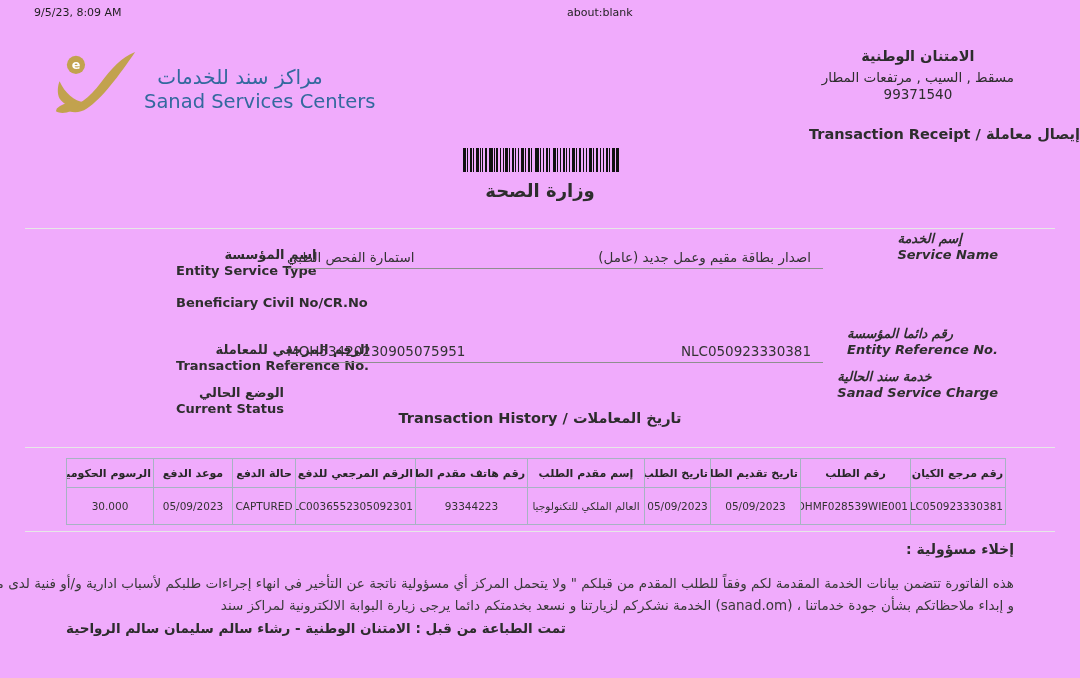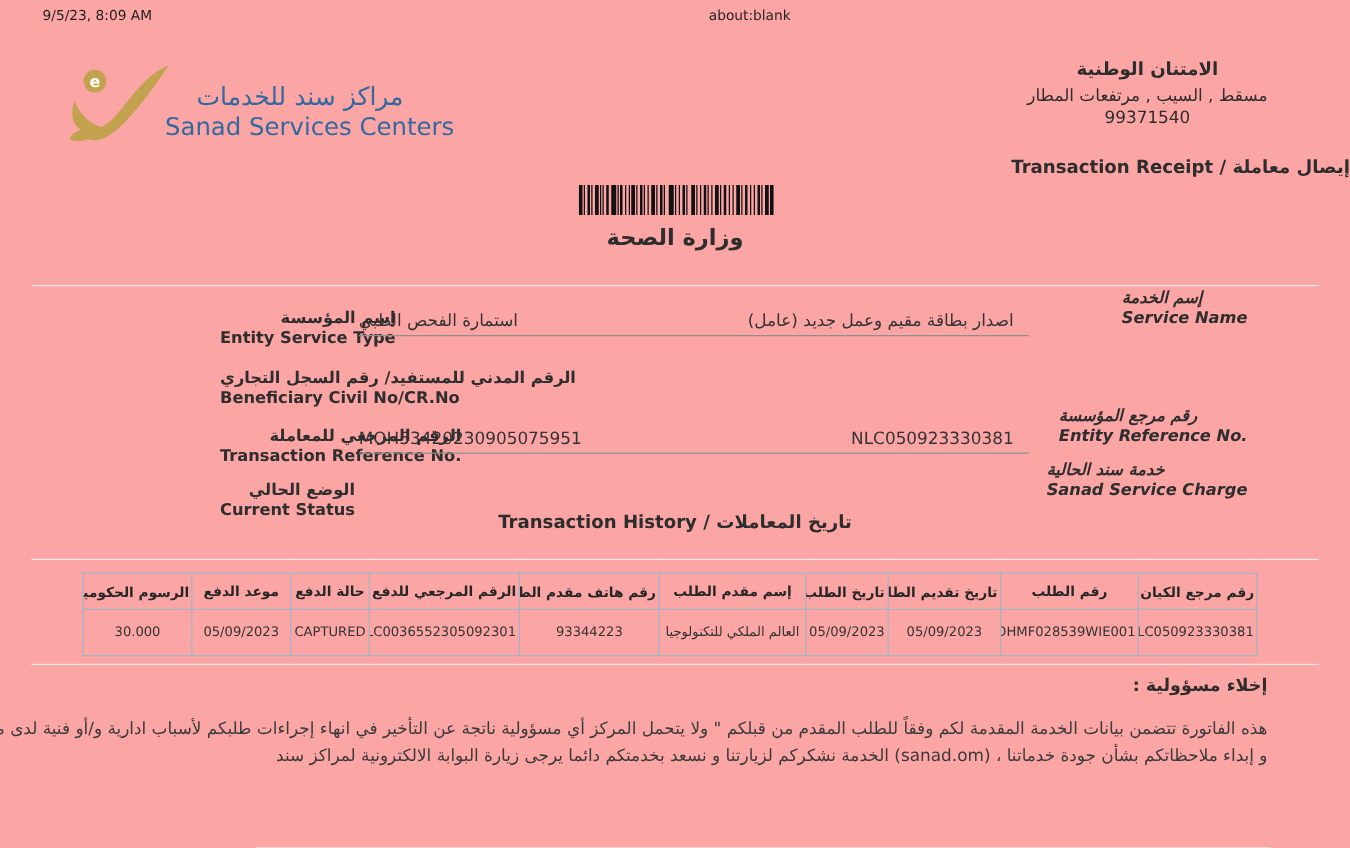--- a/index.html
+++ b/index.html
@@ -1,31 +1,31 @@
 <!DOCTYPE html>
 <html><head>
 <meta charset="utf-8">
 <style>
   * { margin:0; padding:0; box-sizing:border-box; }
   html,body { background:#fff; }
   .page {
-    position:relative; width:1080px; height:678px; background:#fca5a5;
+    position:relative; width:1080px; height:678px; background:#f0abfc;
     font-family:"DejaVu Sans", sans-serif; color:#2d2d2d; overflow:hidden;
   }
   .abs { position:absolute; }
 
   
   .ts   { left:34px;  top:6px;  font-size:11px; color:#1f1f1f; }
   .url  { left:567px; top:6px;  font-size:11px; color:#1f1f1f; }
 
   
   .logo-svg { left:55px; top:50px; }
   .wordmark { left:132px; top:64px; width:216px; text-align:center; }
   .wm-ar { direction:rtl; font-size:20px; line-height:26px; color:#33699e; }
-  .wm-en { font-size:19.5px; line-height:24px; color:#33699e; white-space:nowrap; }
+  .wm-en { font-size:19.5px; line-height:24px; color:#33699e; white-space:nowrap;margin-left:12px; }
 
   
   .provider { right:66px; top:46px; text-align:center; direction:rtl; }
   .provider .name  { font-weight:bold; font-size:14.5px; line-height:20px; margin-bottom:3px; }
   .provider .line  { font-size:13.5px; line-height:17px; }
 
   .center-title { left:0; width:100%; text-align:center; font-weight:bold; }
   .receipt-title { top:126px; font-size:14.5px;text-align:right; }
   .ministry      { top:180px; font-size:18px; direction:rtl; }
   .history-title { top:410px; font-size:14.5px; }
@@ -150,34 +150,33 @@
   <div class="abs fline" style="top:236px;height:33px">
     <span class="val-l">استمارة الفحص الطبي</span>
     <span class="val-r">اصدار بطاقة مقيم وعمل جديد (عامل)</span>
   </div>
   <div class="abs flabel flabel-right" style="top:231px">
     <div class="ar">إسم الخدمة</div>
     <div>Service Name</div>
   </div>
 
   <div class="abs flabel flabel-left" style="top:279px">
-    <div class="ar">الرقم المدني للمستفيد/ رقم السجل التجاري</div>
     <div>Beneficiary Civil No/CR.No</div>
   </div>
 
   <div class="abs flabel flabel-left" style="top:326px">
     <div class="ar">الرقم المرجعي للمعاملة</div>
     <div>Transaction Reference No.</div>
   </div>
   <div class="abs fline" style="top:331px;height:32px">
     <span class="val-l">MOH53420230905075951</span>
     <span class="val-r">NLC050923330381</span>
   </div>
   <div class="abs flabel flabel-right" style="top:326px">
-    <div class="ar">رقم مرجع المؤسسة</div>
+    <div class="ar">رقم دائما المؤسسة</div>
     <div>Entity Reference No.</div>
   </div>
 
   <div class="abs flabel flabel-left" style="top:369px">
     <div class="ar">الوضع الحالي</div>
     <div>Current Status</div>
   </div>
   <div class="abs flabel flabel-right" style="top:369px">
     <div class="ar">خدمة سند الحالية</div>
     <div>Sanad Service Charge</div>
@@ -226,14 +225,15 @@
         <td>05/09/2023</td>
         <td>30.000</td>
       </tr>
     </tbody>
   </table>
 
   <div class="abs sep" style="top:531px"></div>
   <div class="abs disc-heading">إخلاء مسؤولية :</div>
   <div class="abs disc-line disc-line1">هذه الفاتورة تتضمن بيانات الخدمة المقدمة لكم وفقاً للطلب المقدم من قبلكم " ولا يتحمل المركز أي مسؤولية ناتجة عن التأخير في انهاء إجراءات طلبكم لأسباب ادارية و/أو فنية لدى مزود "</div>
   <div class="abs disc-line disc-line2">و إبداء ملاحظاتكم بشأن جودة خدماتنا ، (sanad.om) الخدمة نشكركم لزيارتنا و نسعد بخدمتكم دائما يرجى زيارة البوابة الالكترونية لمراكز سند</div>
+  <div class="abs printed-by">تمت الطباعة من قبل : الامتنان الوطنية - رشاء سالم سليمان سالم الرواحية</div>
 
 </div>
 
 </body></html>

